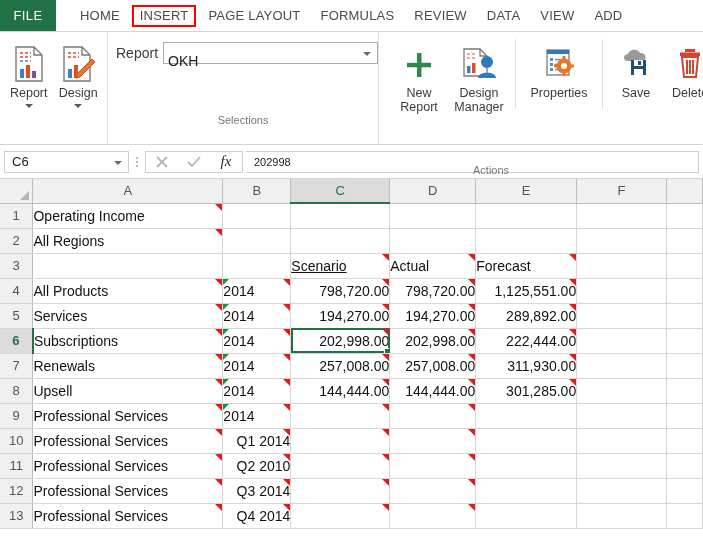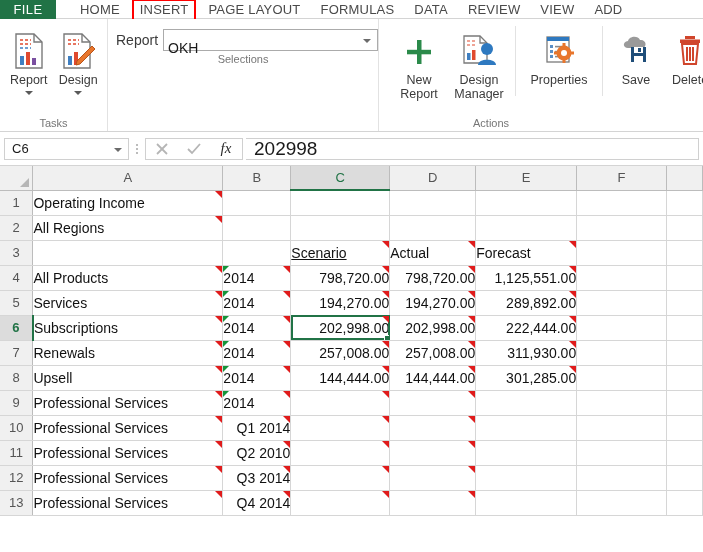--- a/index.html
+++ b/index.html
@@ -7,21 +7,21 @@
     width: 703px; height: 552px;
     overflow: hidden;
     background: #ffffff;
     font-family: "Liberation Sans", sans-serif;
     -webkit-font-smoothing: antialiased;
   }
 
   
   .tabbar {
     position: relative;
-    height: 19px;
+    height: 32px;
     background: #ffffff;
     border-bottom: 1px solid #d4d4d4;
     display: flex;
     align-items: center;
     white-space: nowrap;
   }
   .file-tab {
     background: #217346;
     color: #ffffff;
     font-size: 13px;
@@ -60,20 +60,21 @@
     border-bottom: 1px solid #d4d4d4;
     display: flex;
     align-items: stretch;
   }
   .group {
     position: relative;
     display: flex;
     flex-direction: column;
     border-right: 1px solid #e2e2e2;
     padding-top: 4px;
+    gap: 48px;
   }
   .group-body {
     flex: 1;
     display: flex;
     align-items: flex-start;
     justify-content: center;
     gap: 4px;
     padding: 3px 6px 0 6px;
   }
   .group-label {
@@ -198,21 +199,21 @@
   }
   .formula-input {
     flex: 1;
     height: 22px;
     border: 1px solid #d0d0d0;
     border-left: none;
     background: #fff;
     display: flex;
     align-items: center;
     padding-left: 8px;
-    font-size: 19px;
+    font-size: 11px;
     color: #1a1a1a;
     cursor: text;
     margin-left: 3px;
   }
 
   
   .gridwrap { position: relative; width: 703px; height: 374px; overflow: hidden; background:#fff; }
   table.grid { border-collapse: collapse; table-layout: fixed; }
   table.grid td, table.grid th { padding: 0; margin: 0; }
 
@@ -315,22 +316,22 @@
 </style>
 </head>
 <body>
 
 <div class="tabbar">
   <div class="file-tab">FILE</div>
   <div class="tab first">HOME</div>
   <div class="tab active-outline">INSERT</div>
   <div class="tab">PAGE LAYOUT</div>
   <div class="tab">FORMULAS</div>
+  <div class="tab">REVIEW</div>
   <div class="tab">DATA</div>
-  <div class="tab">REVIEW</div>
   <div class="tab">VIEW</div>
   <div class="tab">ADD</div>
 </div>
 
 <div class="ribbon">
 
   <div class="group" style="width:108px">
     <div class="group-body">
       <div class="bigbtn">
         <span class="ico">

